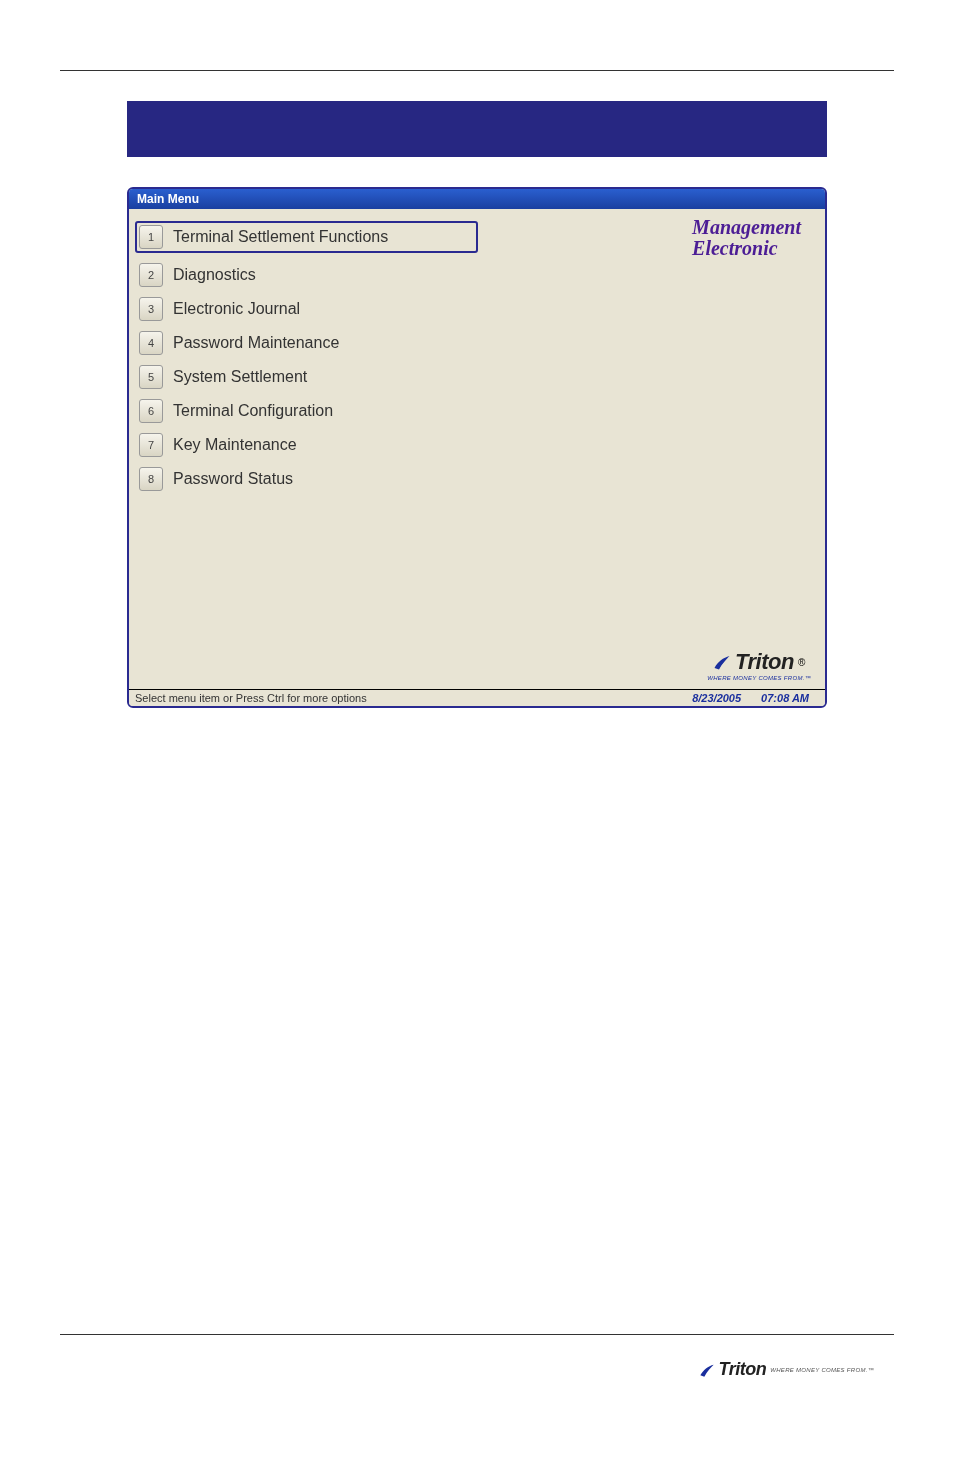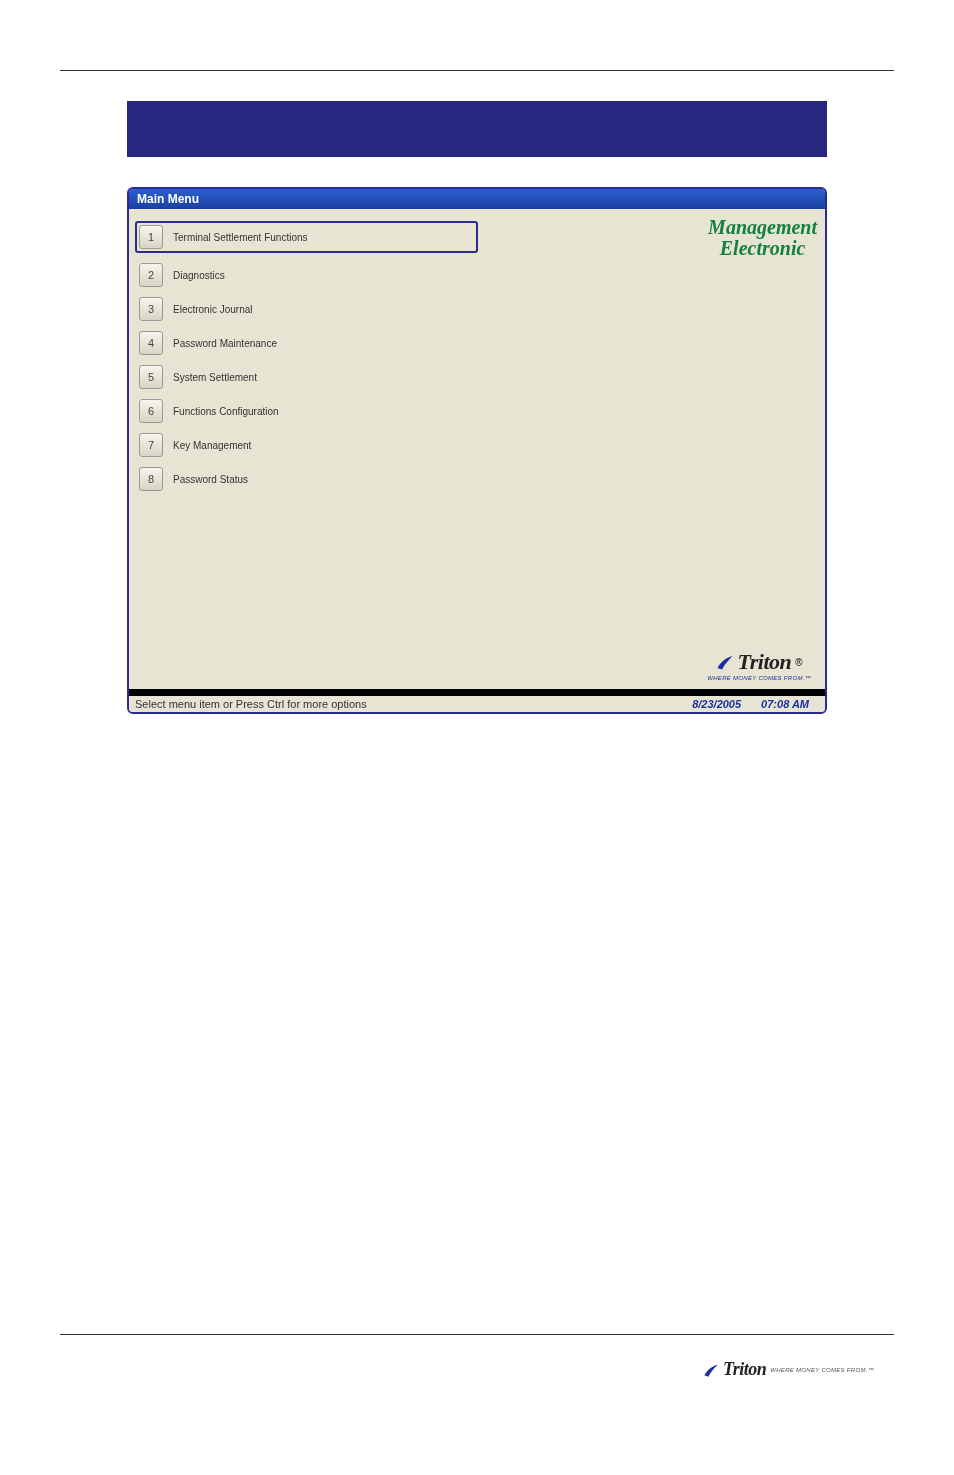--- a/index.html
+++ b/index.html
@@ -69,66 +69,66 @@
     border-radius: 3px;
     text-align: center;
     line-height: 22px;
     font-size: 11px;
     color: #444;
     margin-right: 10px;
     flex-shrink: 0;
   }
   .menu-label {
     color: #333;
-    font-size: 10px;
+    font-size: 16px;
   }
   .right-title {
     position: absolute;
     top: 8px;
-    right: 8px;
-    text-align: center;
-    color: #15803d;
+    right: 24px;
+    text-align: left;
+    color: #4c1d95;
     font-style: italic;
     font-weight: bold;
     font-family: "Times New Roman", serif;
     font-size: 20px;
     line-height: 1.05;
   }
   .brand-logo {
     position: absolute;
     right: 14px;
     bottom: 8px;
     text-align: center;
   }
   .brand-logo .logo-row {
     display: flex;
     align-items: center;
     justify-content: center;
     gap: 4px;
   }
   .brand-logo svg { display: block; }
   .brand-name {
-    font-family: Liberation Serif, serif;
+    font-family: Liberation Sans, sans-serif;
     font-style: italic;
     font-weight: 900;
     font-size: 22px;
     color: #222;
     letter-spacing: -0.5px;
   }
   .brand-tag {
     font-size: 6px;
     color: #1a2f9e;
     letter-spacing: 0.3px;
     font-style: italic;
   }
   .statusbar {
     display: flex;
     align-items: flex-start;
     font-size: 11px;
-    border-top: 7px solid #000000;
+    border-top: 1px solid #000000;
     padding: 2px 6px;
     background: #e8e4d4;
     border-bottom-left-radius: 4px;
     border-bottom-right-radius: 4px;
   }
   .status-left {
     flex: 1;
     color: #333;
   }
   .status-date, .status-time {
@@ -197,26 +197,26 @@
           <div class="menu-label">Password Maintenance</div>
         </div>
 
         <div class="menu-item">
           <div class="numkey">5</div>
           <div class="menu-label">System Settlement</div>
         </div>
 
         <div class="menu-item">
           <div class="numkey">6</div>
-          <div class="menu-label">Functions Configuration</div>
+          <div class="menu-label">Terminal Configuration</div>
         </div>
 
         <div class="menu-item">
           <div class="numkey">7</div>
-          <div class="menu-label">Key Management</div>
+          <div class="menu-label">Key Maintenance</div>
         </div>
 
         <div class="menu-item">
           <div class="numkey">8</div>
           <div class="menu-label">Password Status</div>
         </div>
 
       </div>
 
       <div class="brand-logo">

